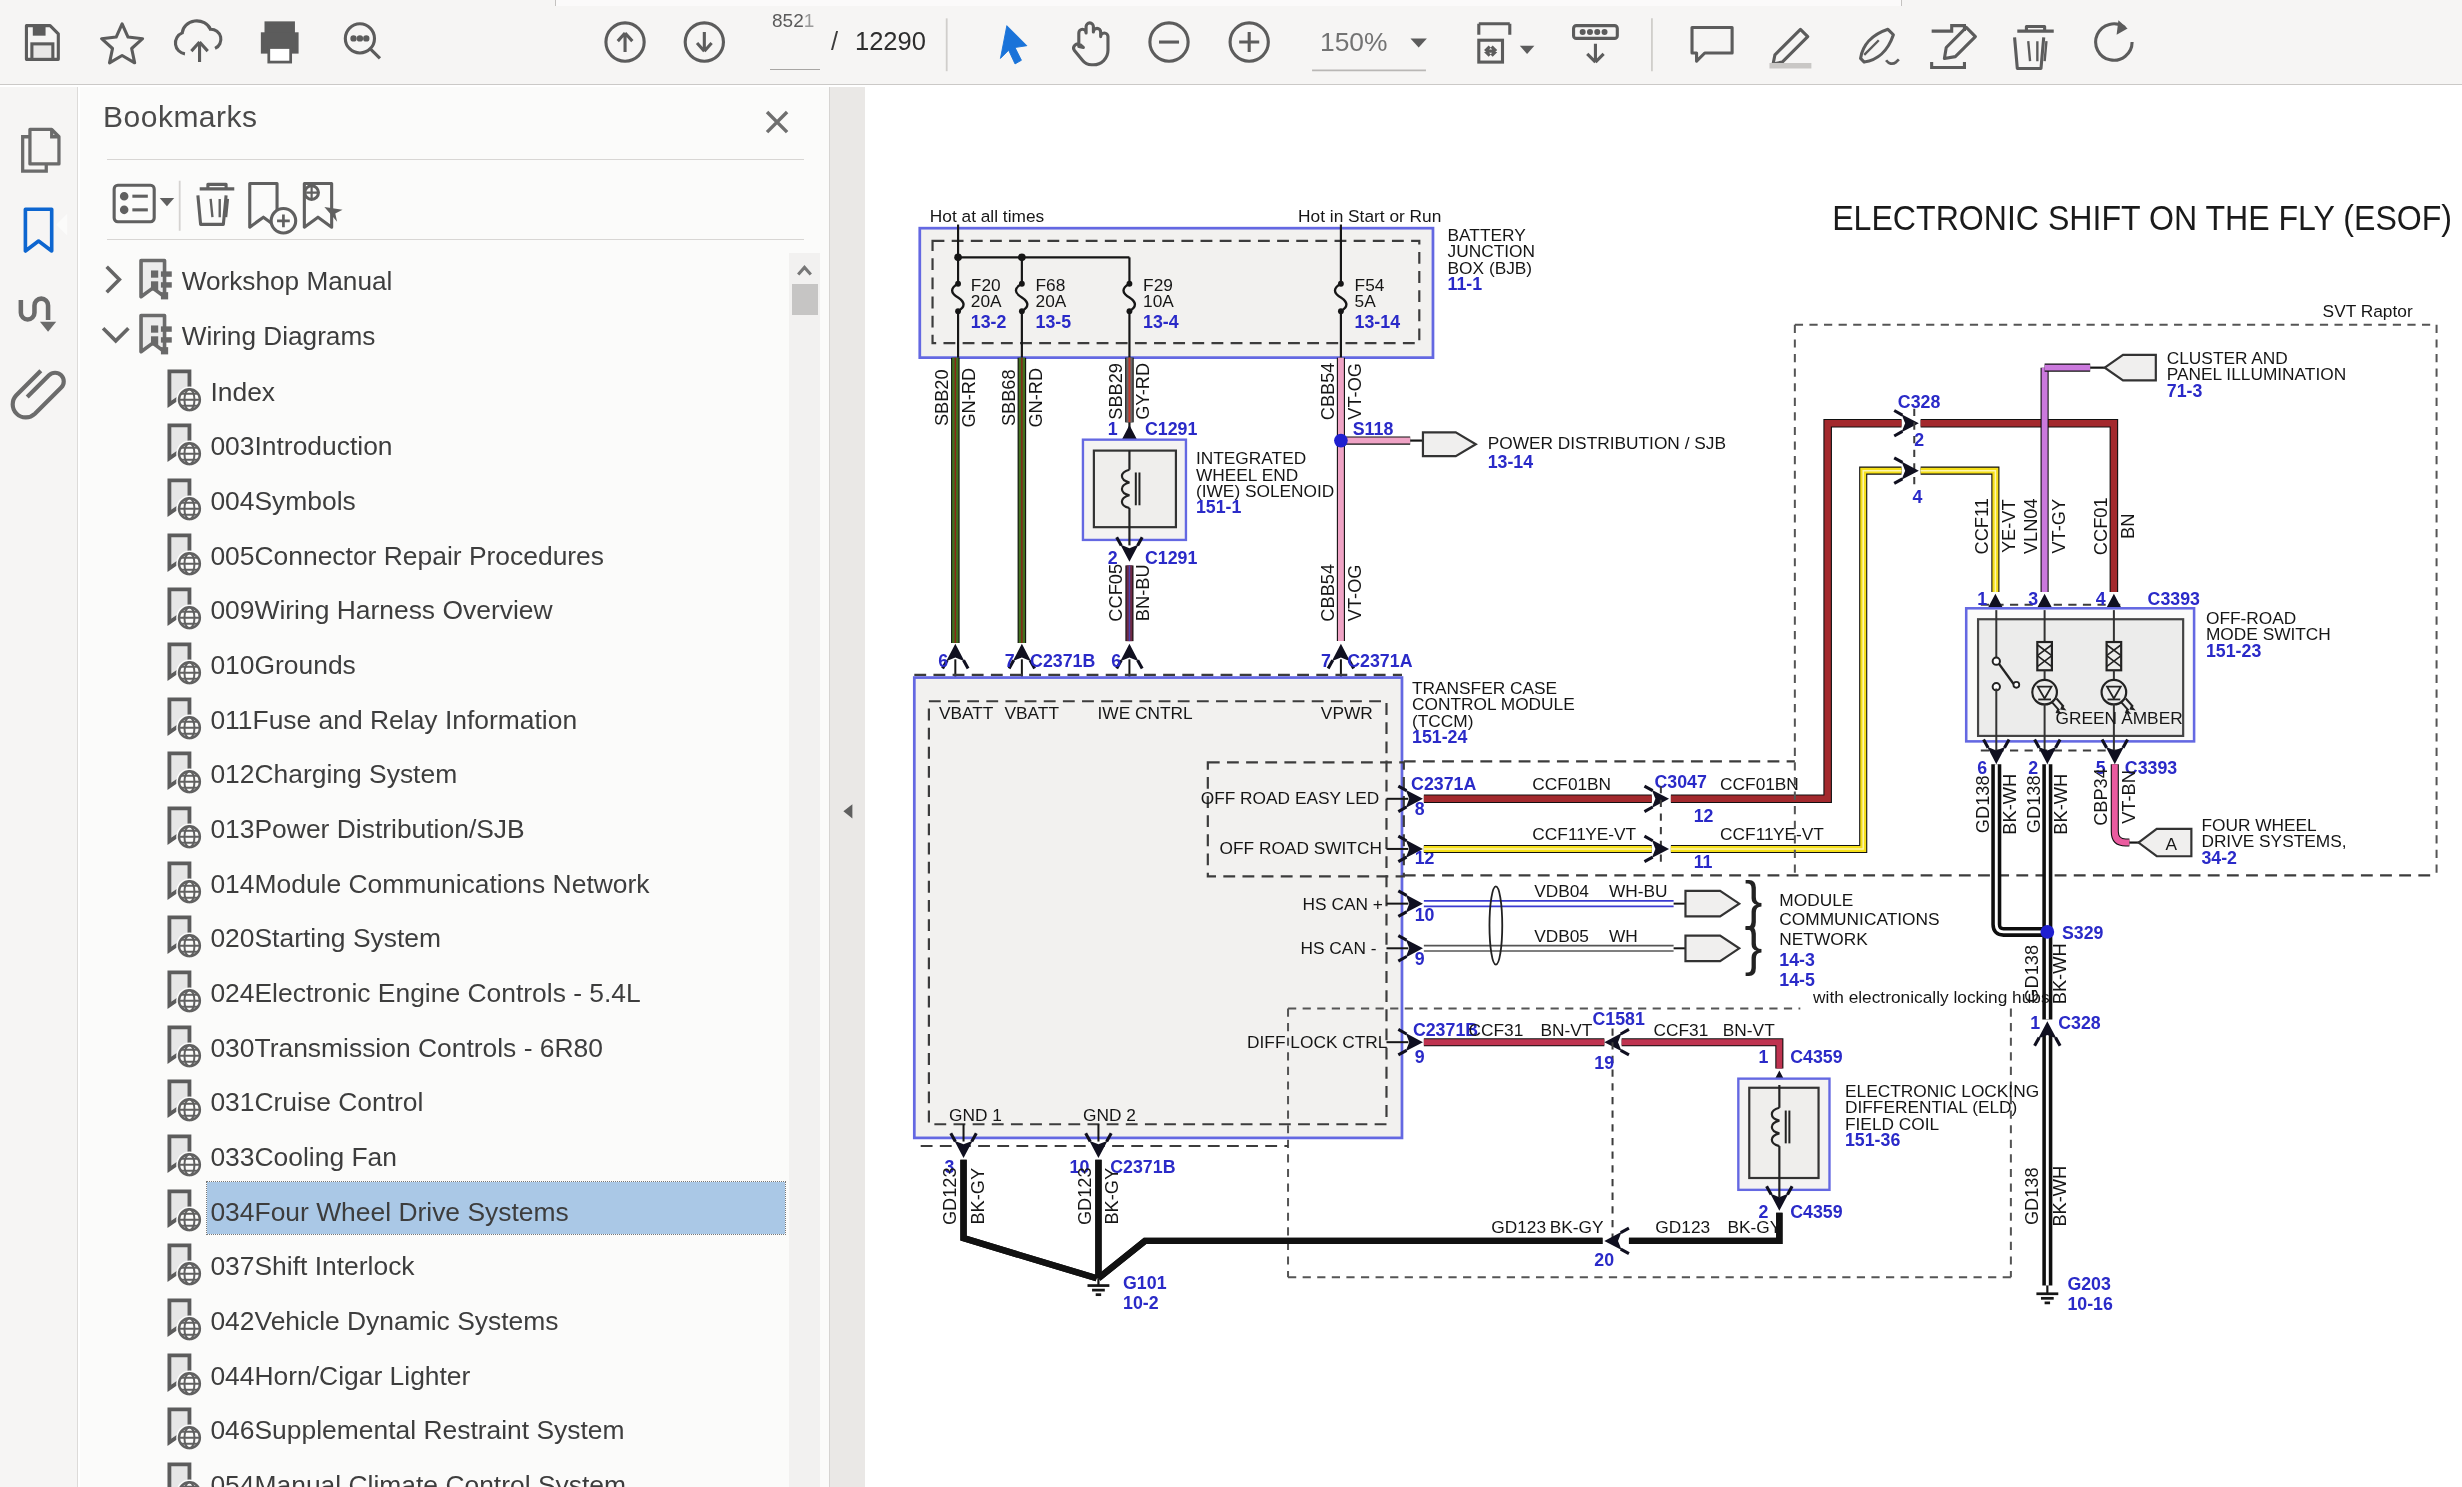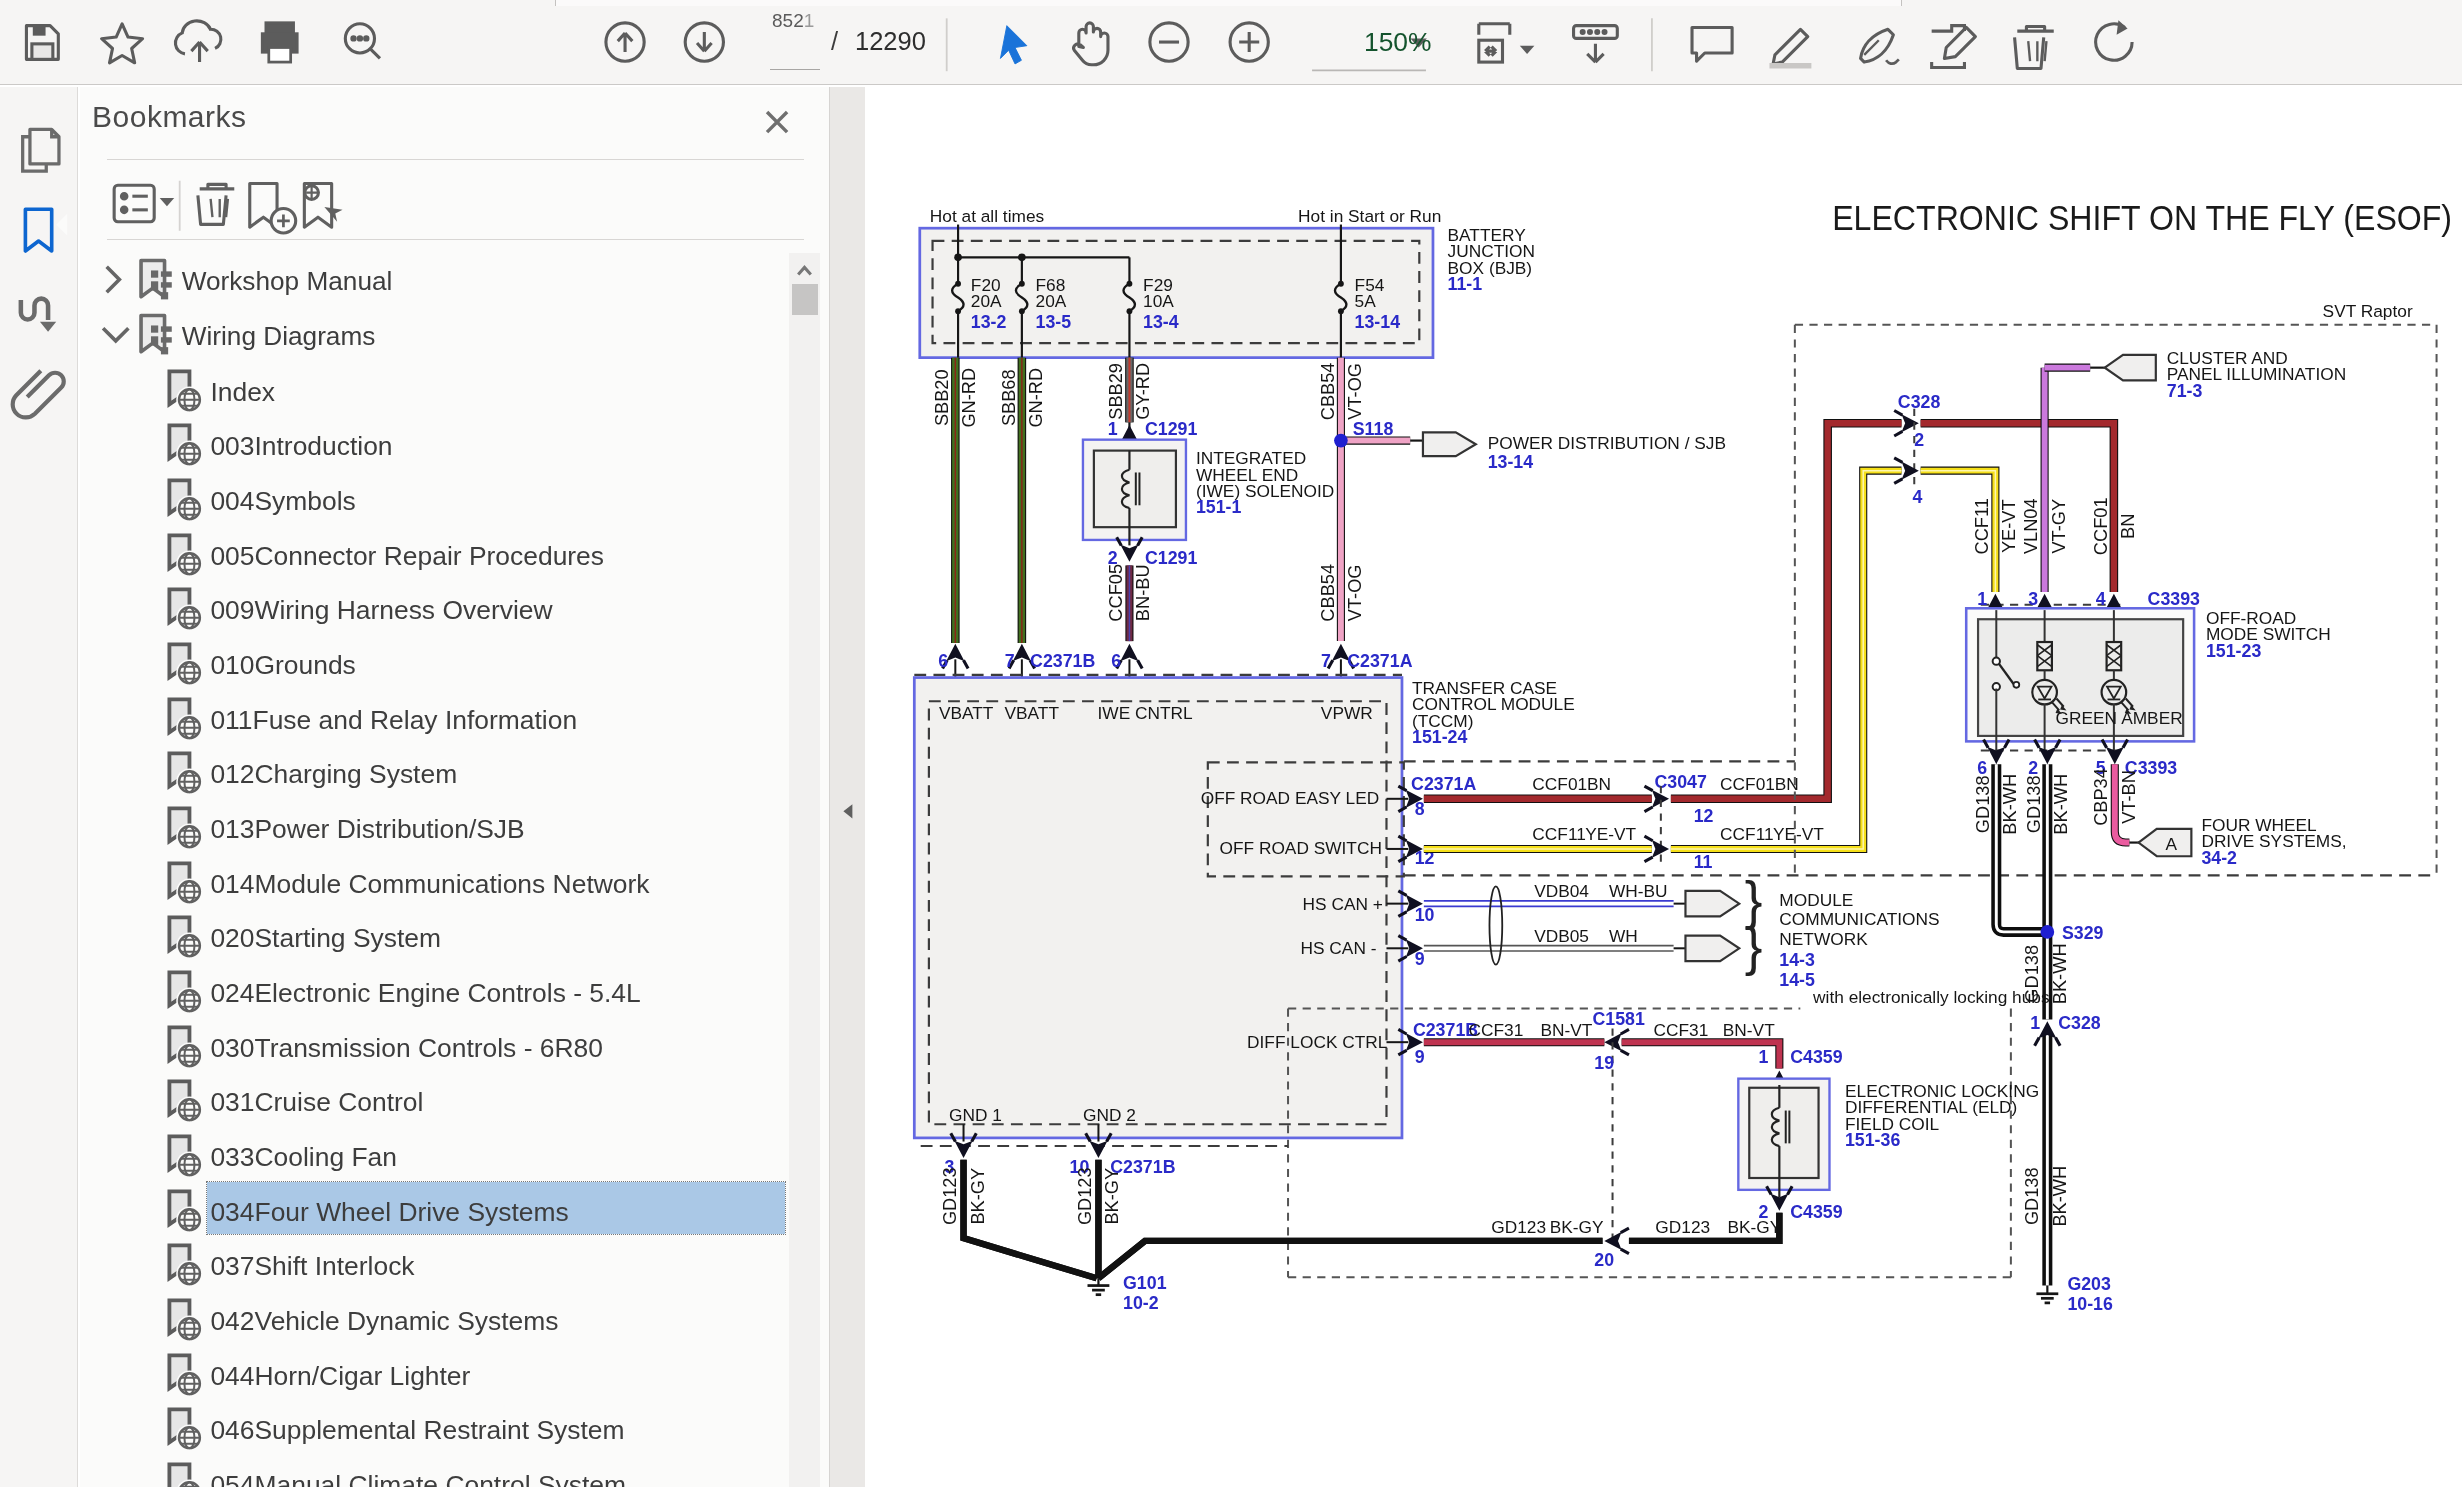--- a/index.html
+++ b/index.html
@@ -129,42 +129,42 @@
 
 <g>
       <path d="M2340 46 a20 20 0 1 1 -8 -16"></path>
       <path d="M2325 22 l10 9 -12 7 z" fill="#5c5c5c" stroke="none"></path>
     </g>
 </svg>
 <div class="ti" style="position:absolute;left:772px;top:10px;font-size:19px;color:#5a5a5a">852<span style="color:#9a9a9a">1</span></div>
 <div class="ti" style="position:absolute;left:770px;top:69px;width:50px;border-top:1.8px solid #a8a6a4"></div>
 <div class="ti" style="position:absolute;left:831px;top:27px;font-size:25.5px;color:#3c3c3c">/</div>
 <div class="ti" style="position:absolute;left:855px;top:27px;font-size:25.5px;color:#2e2e2e">12290</div>
-<div class="ti" style="position:absolute;left:1364px;top:27px;font-size:26.4px;color:#14532d">150%</div>
+<div class="ti" style="position:absolute;left:1320px;top:27px;font-size:26.4px;color:#737373">150%</div>
 <div id="rail"></div>
 <svg style="left:0;top:87px" width="78" height="1401" viewBox="0 0 86 1537" fill="none" stroke="#6b6b6b" stroke-width="3.6">
 <g>
       <path d="M33 43 h24 l8 8 v30 h-32 z" stroke-linejoin="round"></path>
       <path d="M57 43 v8 h8"></path>
       <path d="M33 51 h-8 v38 h26 v-8"></path>
     </g>
 <g stroke="#0d66d0" stroke-width="4">
       <path d="M28 131 h29 v46 l-14.5 -11 -14.5 11 z" stroke-linejoin="round"></path>
     </g>
 <path d="M74 136 l-12 12 12 12 z" fill="#fbfbfa" stroke="none"></path>
 <g stroke-width="5">
       <path d="M23 231 v14 a7.5 7.5 0 0 0 15 0 v-8 a7.5 7.5 0 0 1 15 0 v16"></path>
       <path d="M44 255 h18 l-9 11 z" fill="#6b6b6b" stroke="none"></path>
     </g>
 <g stroke-width="4.6">
       <path d="M30 338 l24 -24 a9.5 9.5 0 0 1 13.5 13.5 l-29 29 a14.5 14.5 0 0 1 -20.5 -20.5 l27 -27"></path>
     </g>
 </svg>
 <div id="panel"></div>
-<div id="pnhead" style="position:absolute;left:92px;top:100px;font-size:30px;color:#4a4a4a">Bookmarks</div>
+<div id="pnhead" style="position:absolute;left:103px;top:100px;font-size:30px;color:#4a4a4a">Bookmarks</div>
 <svg style="left:747px;top:82px" width="82" height="82" viewBox="0 0 90 90" stroke="#6f6f6f" stroke-width="3.8" fill="none">
 <path d="M22 33 l22 22 m0 -22 l-22 22"></path>
 </svg>
 <div class="hr" style="top:159px;left:107px;width:697px;position:absolute"></div>
 <div class="hr" style="top:239px;left:107px;width:697px;position:absolute"></div>
 <svg style="left:80px;top:87px" width="749" height="182" viewBox="0 0 822 200" fill="none" stroke="#606060" stroke-width="3.4">
 <g>
       <rect x="37" y="108" width="44" height="40" rx="4"></rect>
       <circle cx="48" cy="120" r="3" fill="#606060"></circle>
       <path d="M57 120 h17"></path>

